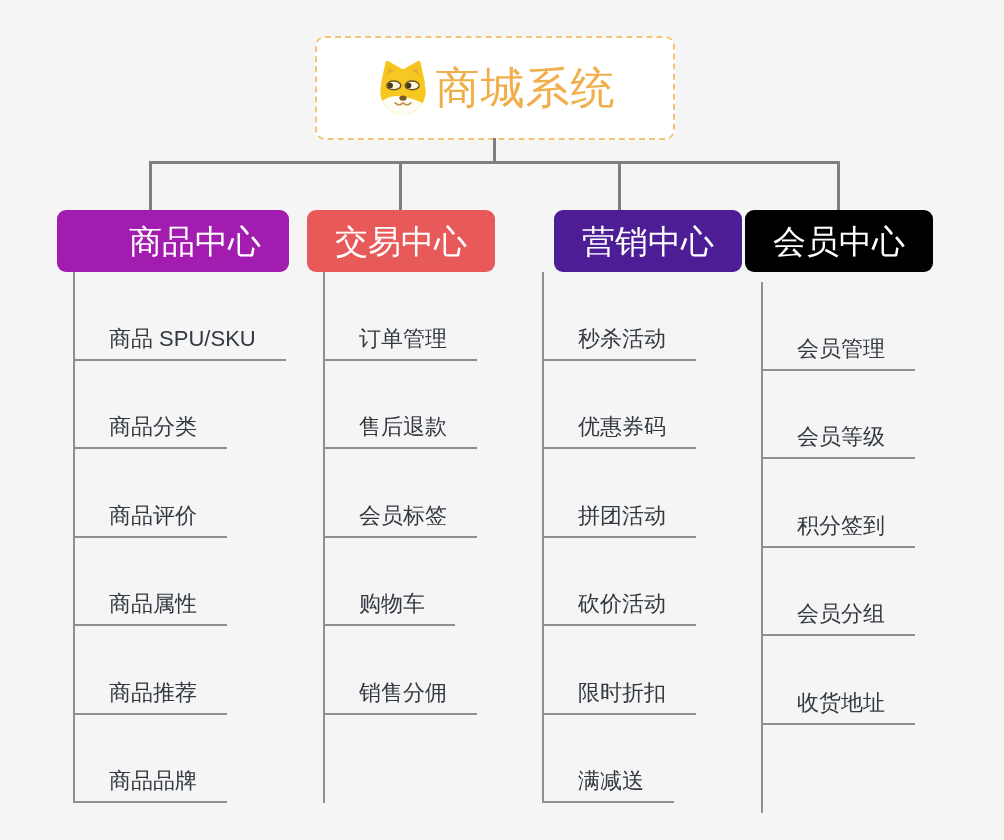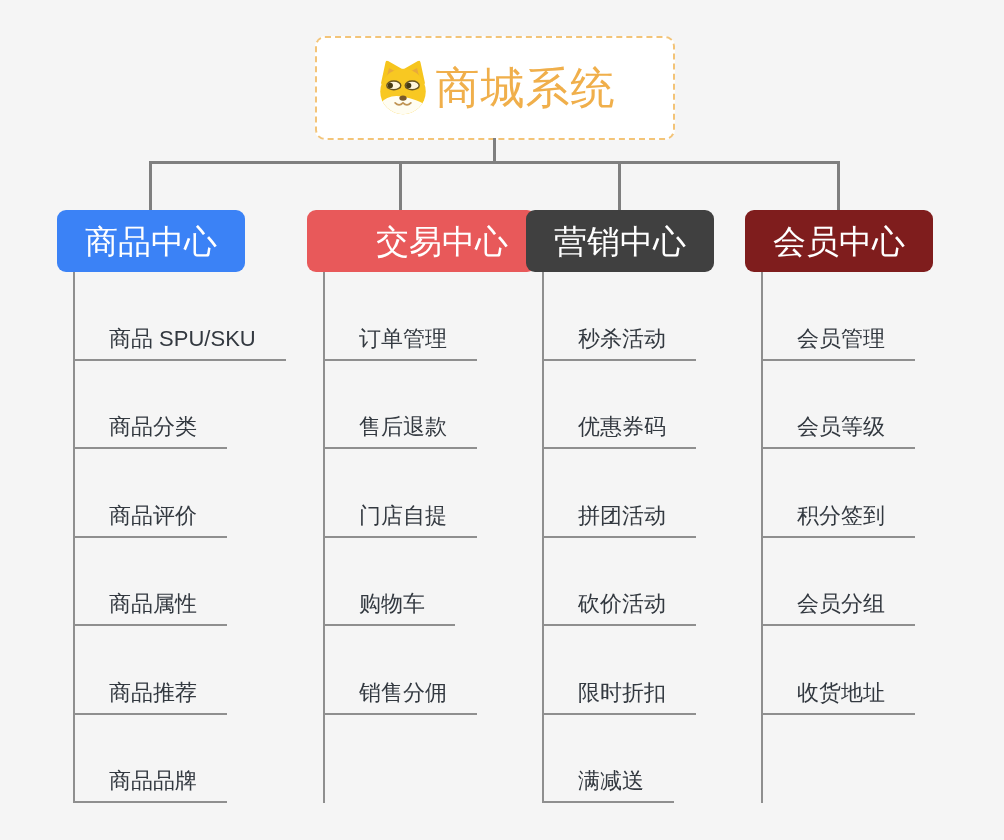--- a/index.html
+++ b/index.html
@@ -35,21 +35,21 @@
   }
   .branch-node.c0{left:57px;} .branch-node.c1{left:307px;}
   .branch-node.c2{left:526px;} .branch-node.c3{left:745px;}
   
   .leaf-col{
     position:absolute;top:272px;height:531px;
     border-left:2px solid #8F8F8F;
     text-align:center;
   }
   .leaf-col.c0{left:73px;} .leaf-col.c1{left:323px;}
-  .leaf-col.c2{left:542px;} .leaf-col.c3{left:761px;}
+  .leaf-col.c2{left:542px;} .leaf-col.c3{left:761px;margin-top:10px;}
   .leaf{
     height:88.5px;display:flex;align-items:flex-end;
   }
   .leaf-label{
     display:inline-block;white-space:nowrap;
     color:#333940;font-size:22px;line-height:1;
     padding:0 30px 9px 34px;
     border-bottom:2px solid #8F8F8F;
   }
 </style>
@@ -81,30 +81,30 @@
   <span class="root-label">商城系统</span>
 </div>
 
 <div class="line root-trunk"></div>
 <div class="line bus"></div>
 <div class="line drop d0"></div>
 <div class="line drop d1"></div>
 <div class="line drop d2"></div>
 <div class="line drop d3"></div>
 
-<div class="branch-node c0" style="background-color: #3b82f6;">
+<div class="branch-node c0" style="background-color: #a21caf; padding-left: 44px;">
   <span>商品中心</span>
 </div>
-<div class="branch-node c1" style="background-color: rgb(232, 89, 90); padding-left: 41px;">
+<div class="branch-node c1" style="background-color: rgb(232, 89, 90);">
   <span>交易中心</span>
 </div>
-<div class="branch-node c2" style="background-color: #404040;">
+<div class="branch-node c2" style="background-color: #4c1d95; margin-left: 28px;">
   <span>营销中心</span>
 </div>
-<div class="branch-node c3" style="background-color: #7f1d1d;">
+<div class="branch-node c3" style="background-color: #000000;">
   <span>会员中心</span>
 </div>
 
 <div class="leaf-col c0">
   <div class="leaf">
       <span class="leaf-label">商品 SPU/SKU</span>
     </div>
   <div class="leaf">
       <span class="leaf-label">商品分类</span>
     </div>
@@ -123,21 +123,21 @@
 </div>
 
 <div class="leaf-col c1">
   <div class="leaf">
       <span class="leaf-label">订单管理</span>
     </div>
   <div class="leaf">
       <span class="leaf-label">售后退款</span>
     </div>
   <div class="leaf">
-      <span class="leaf-label">门店自提</span>
+      <span class="leaf-label">会员标签</span>
     </div>
   <div class="leaf">
       <span class="leaf-label">购物车</span>
     </div>
   <div class="leaf">
       <span class="leaf-label">销售分佣</span>
     </div>
 </div>
 
 <div class="leaf-col c2">

